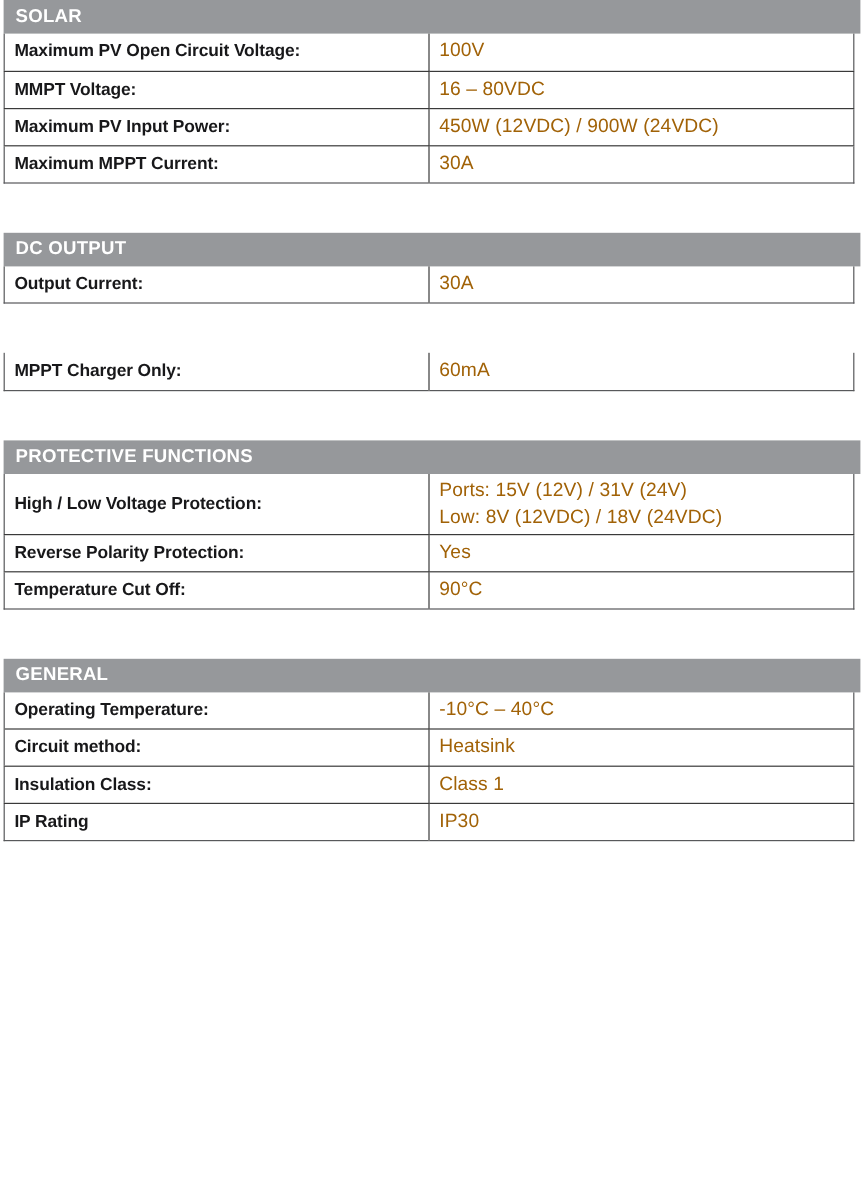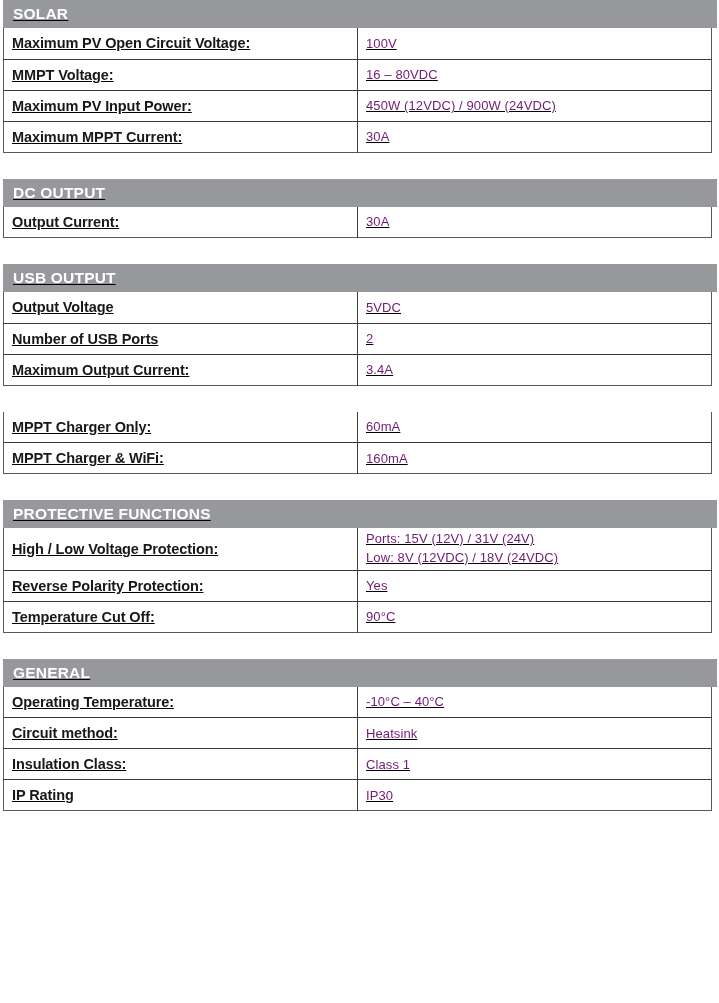--- a/index.html
+++ b/index.html
@@ -15,26 +15,25 @@
   }
 
   #spec-sheet {
     width: 719px;
     box-sizing: border-box;
   }
 
   .spec-section {
     width: 719px;
     box-sizing: border-box;
-    text-decoration: underline;
   }
 
   
   .spec-section + .spec-section {
-    margin-top: 26px;
+    margin-top: 41px;
   }
 
   .section-header {
     background: #96989b;
     color: #ffffff;
     font-weight: bold;
     font-size: 15.5px;
     letter-spacing: 0.2px;
     height: 28px;
     line-height: 28px;
@@ -74,22 +73,22 @@
     border-right: 1.5px solid #3a3a3a;
     font-weight: bold;
     font-size: 14.5px;
     color: #18181a;
     letter-spacing: -0.1px;
   }
 
   td.spec-value {
     width: 354px;
     font-weight: normal;
-    font-size: 13px;
-    color: #701a75;
+    font-size: 16px;
+    color: #a16207;
     letter-spacing: 0.1px;
   }
 
   td.spec-value.multiline {
     line-height: 1.45;
     padding-top: 2px;
     padding-bottom: 2px;
   }
 
   .value-line {
@@ -129,48 +128,25 @@
       <table class="spec-table">
         <tbody>
           <tr>
             <td class="spec-label">Output Current:</td>
             <td class="spec-value">30A</td>
           </tr>
         </tbody>
       </table>
     </div>
     <div class="spec-section">
-      <div class="section-header">USB OUTPUT</div>
-      <table class="spec-table">
-        <tbody>
-          <tr>
-            <td class="spec-label">Output Voltage</td>
-            <td class="spec-value">5VDC</td>
-          </tr>
-          <tr>
-            <td class="spec-label">Number of USB Ports</td>
-            <td class="spec-value">2</td>
-          </tr>
-          <tr>
-            <td class="spec-label">Maximum Output Current:</td>
-            <td class="spec-value">3.4A</td>
-          </tr>
-        </tbody>
-      </table>
-    </div>
-    <div class="spec-section">
       <table class="spec-table">
         <tbody>
           <tr>
             <td class="spec-label">MPPT Charger Only:</td>
             <td class="spec-value">60mA</td>
-          </tr>
-          <tr>
-            <td class="spec-label">MPPT Charger &amp; WiFi:</td>
-            <td class="spec-value">160mA</td>
           </tr>
         </tbody>
       </table>
     </div>
     <div class="spec-section">
       <div class="section-header">PROTECTIVE FUNCTIONS</div>
       <table class="spec-table">
         <tbody>
           <tr>
             <td class="spec-label">High / Low Voltage Protection:</td>

